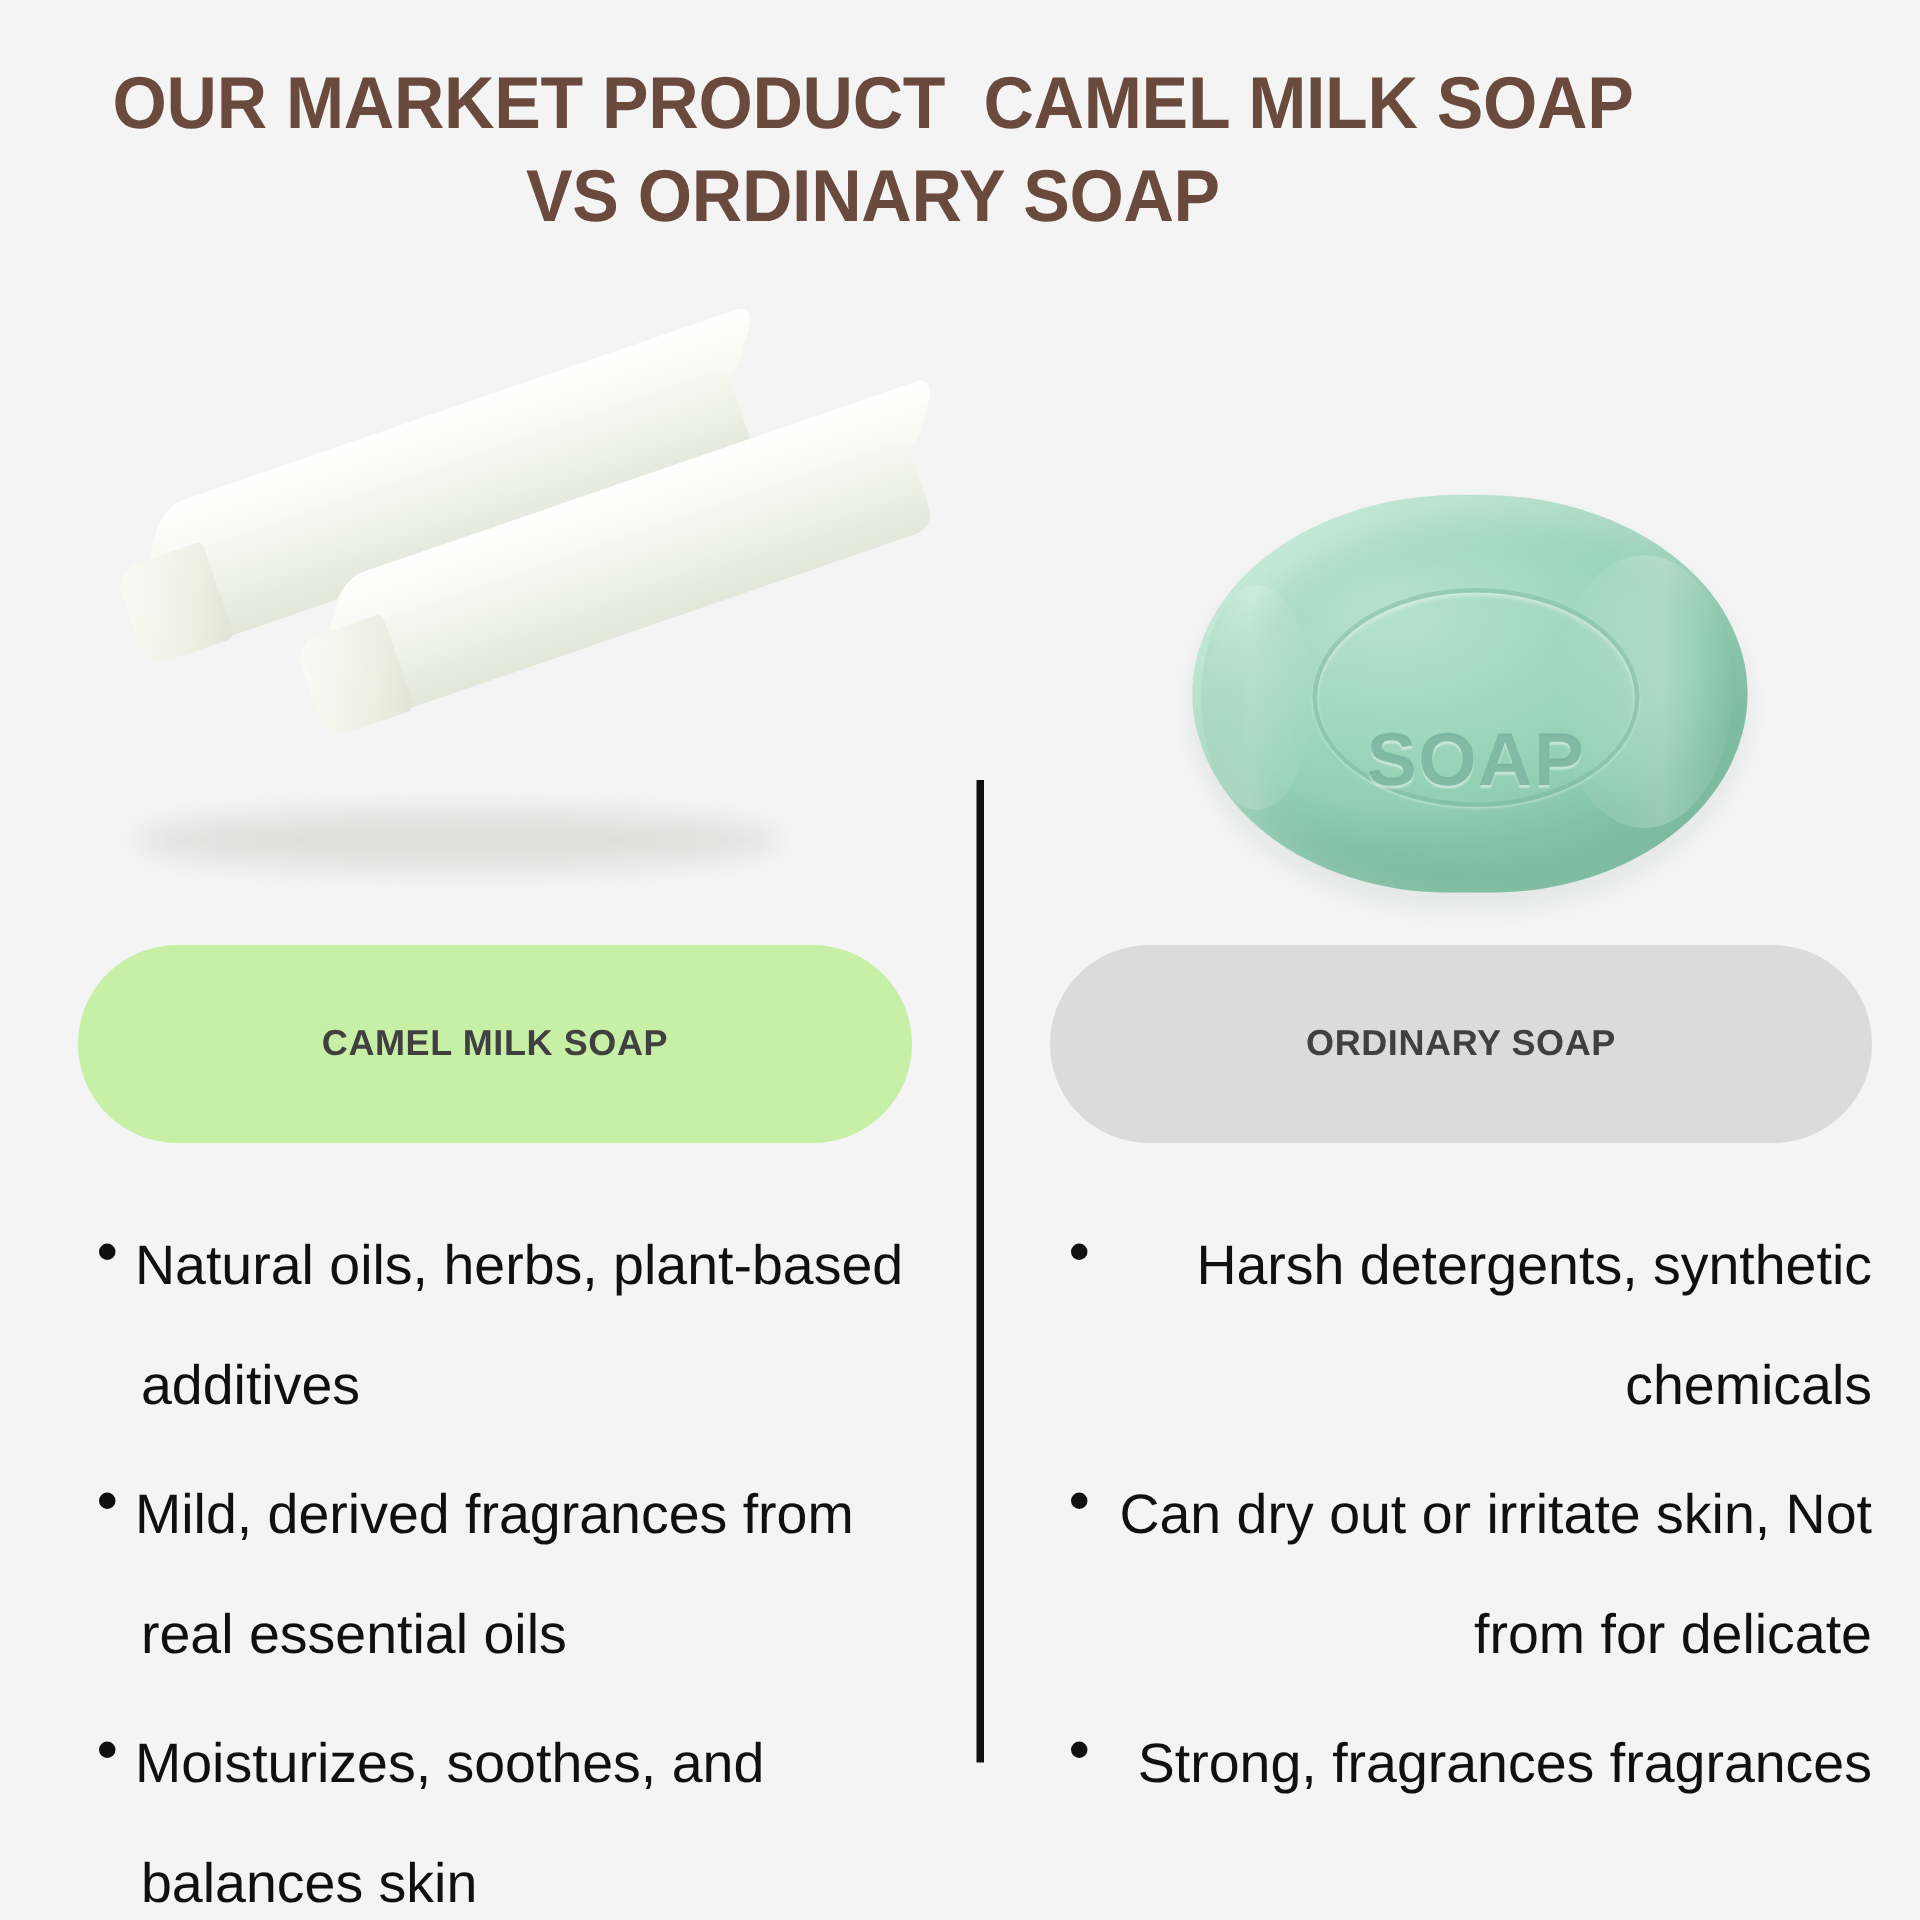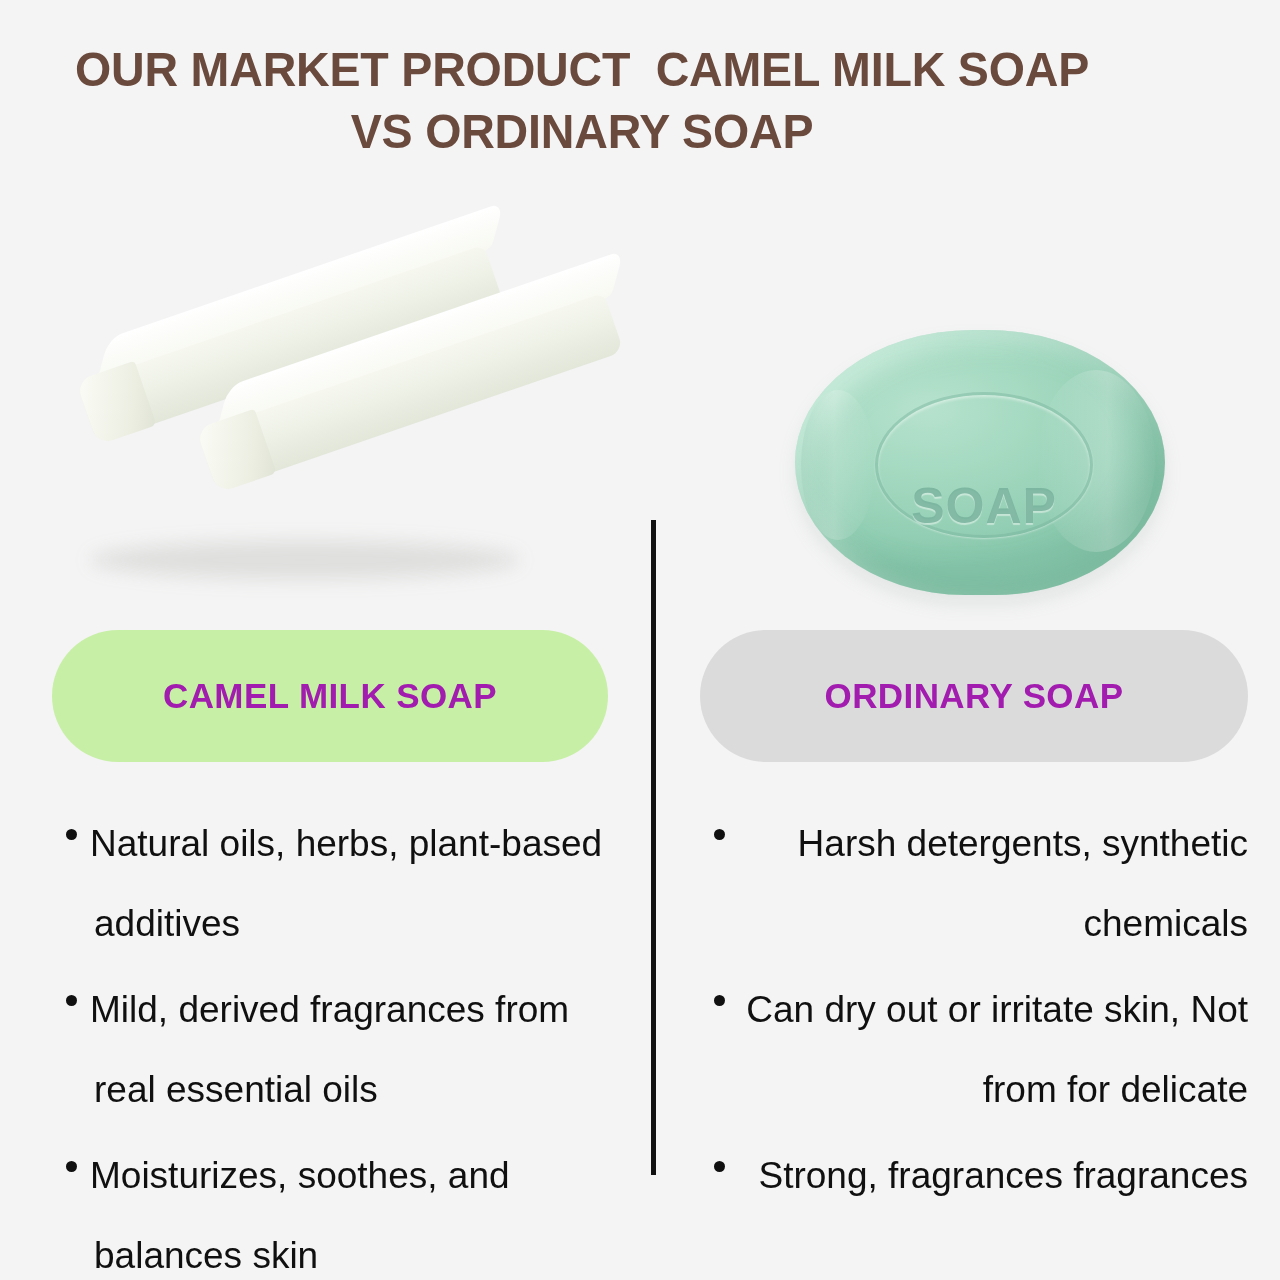--- a/index.html
+++ b/index.html
@@ -161,22 +161,22 @@
   .pill {
     height: 132px;
     border-radius: 66px;
     display: flex;
     align-items: center;
     justify-content: center;
   }
   .pill-green { background: #c7efa6; }
   .pill-gray  { background: #dbdbdb; }
   .pill-label {
-    color: #a21caf;
-    font-size: 35px;
+    color: #404040;
+    font-size: 24px;
     font-weight: 700;
     letter-spacing: 0.4px;
     white-space: nowrap;
   }
 
   ul.bullets {
     list-style: none;
     margin: 0;
     padding: 0;
   }

